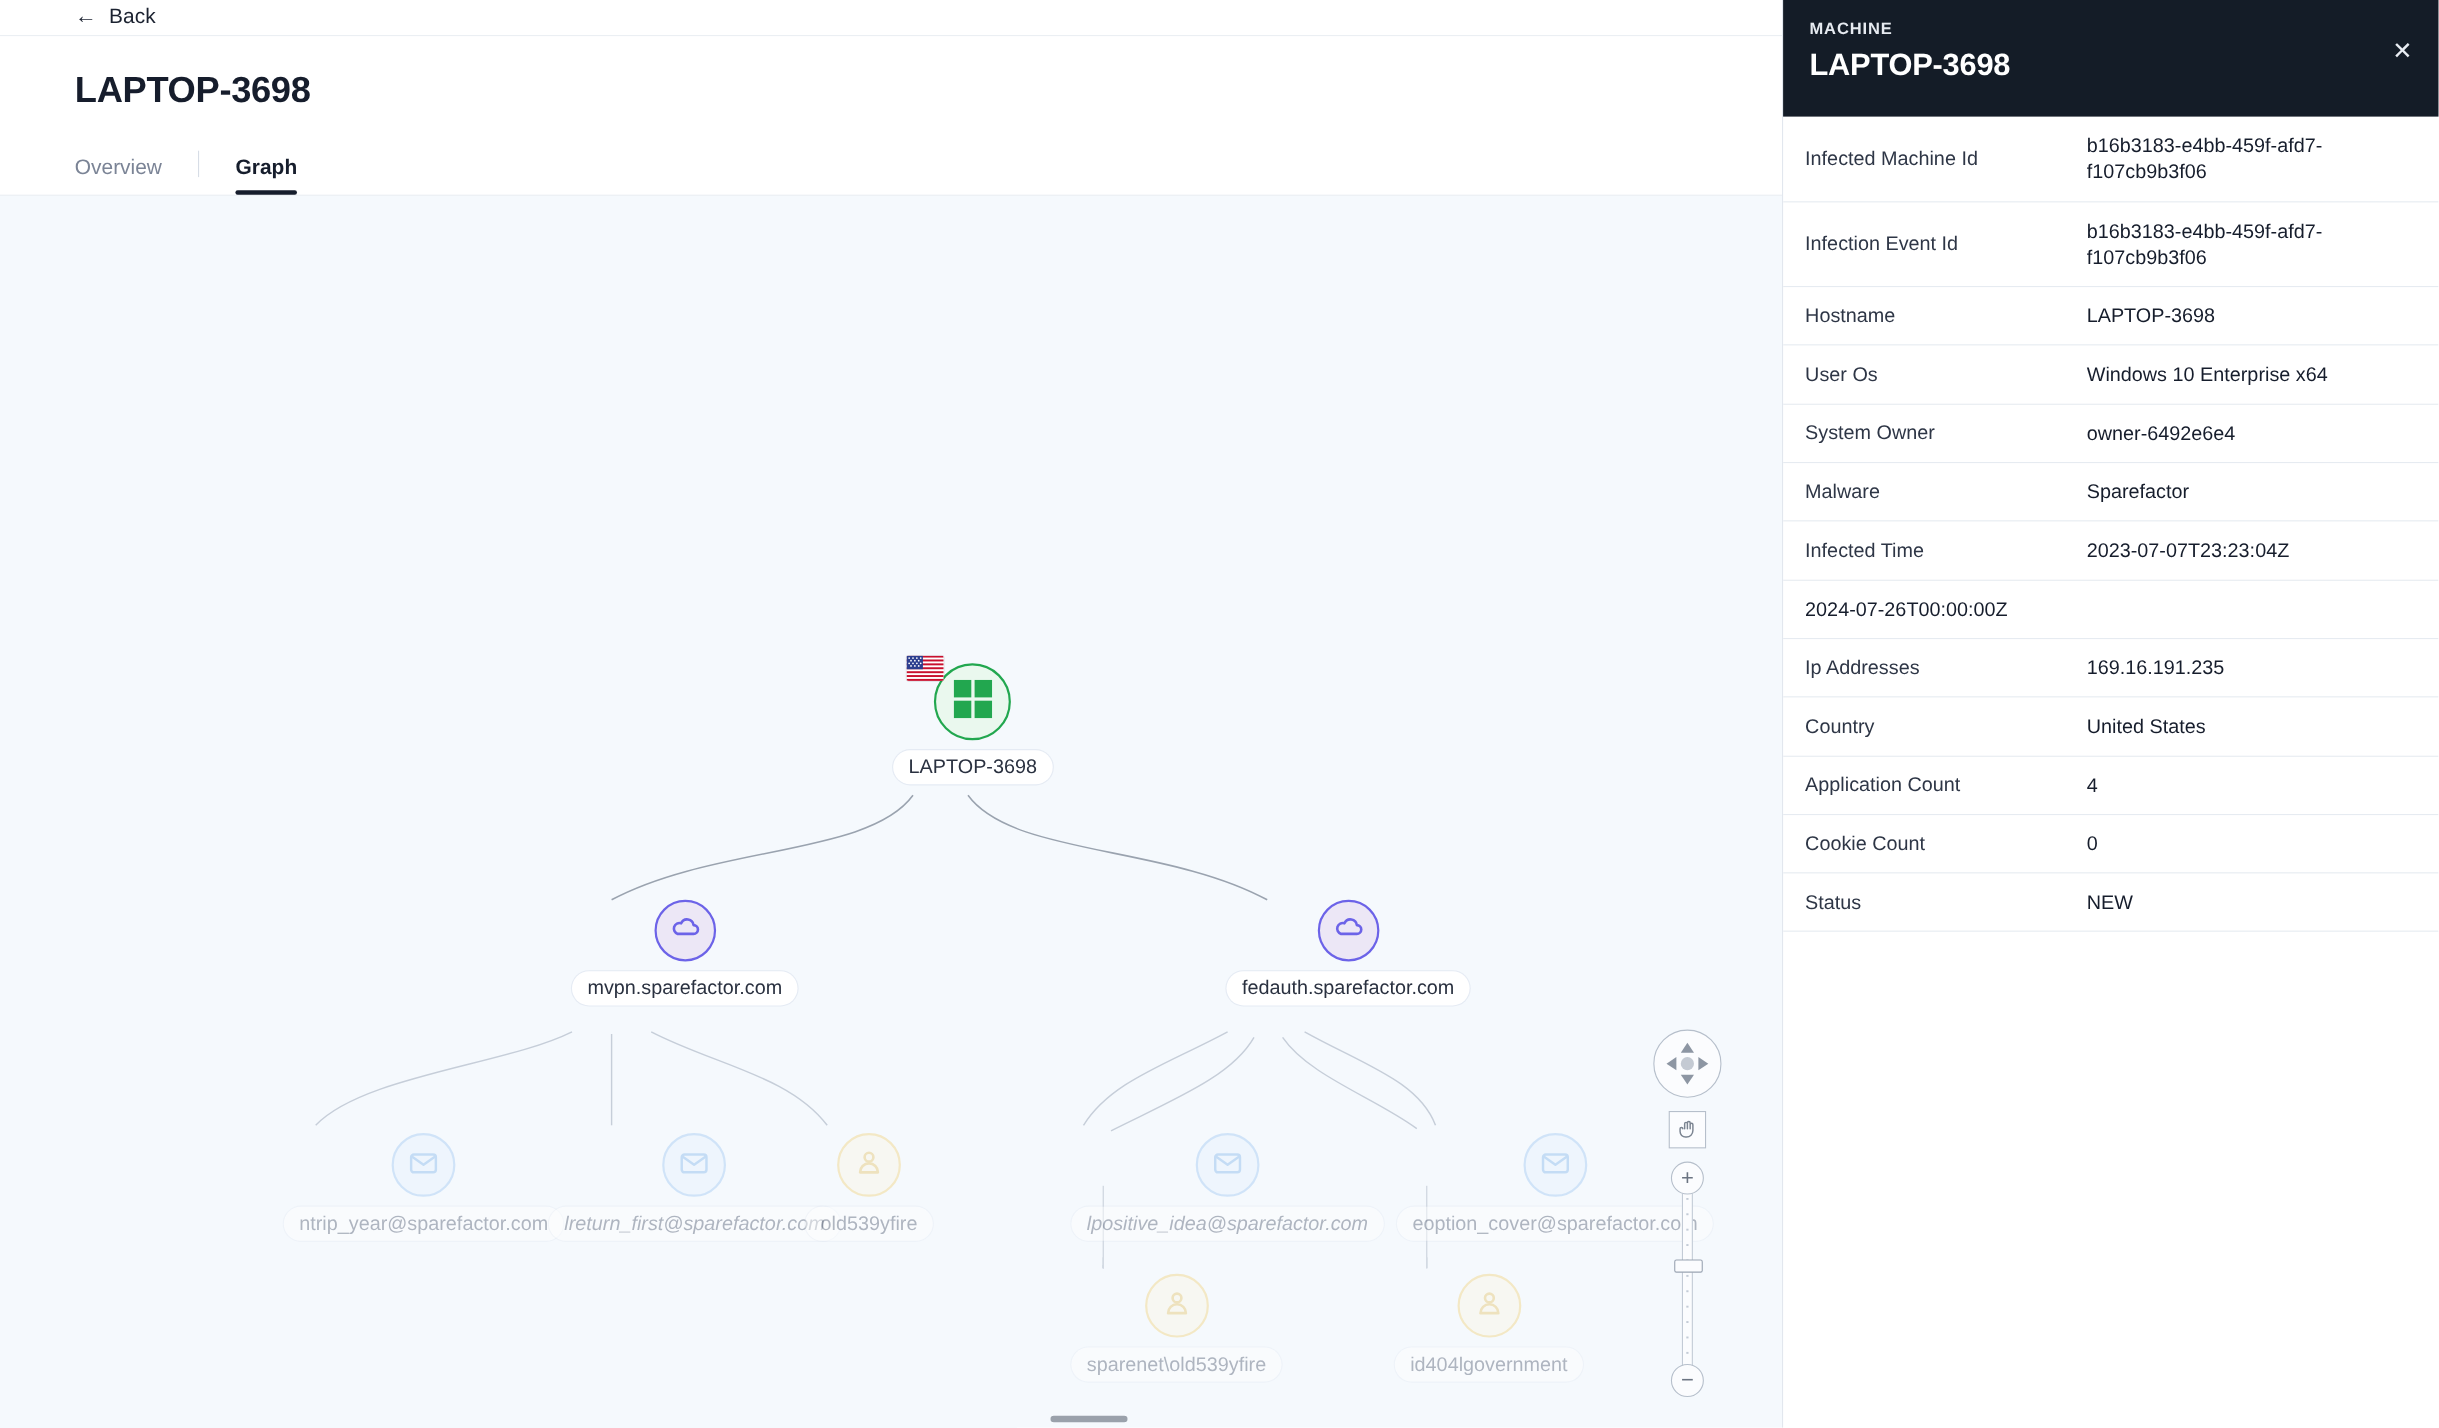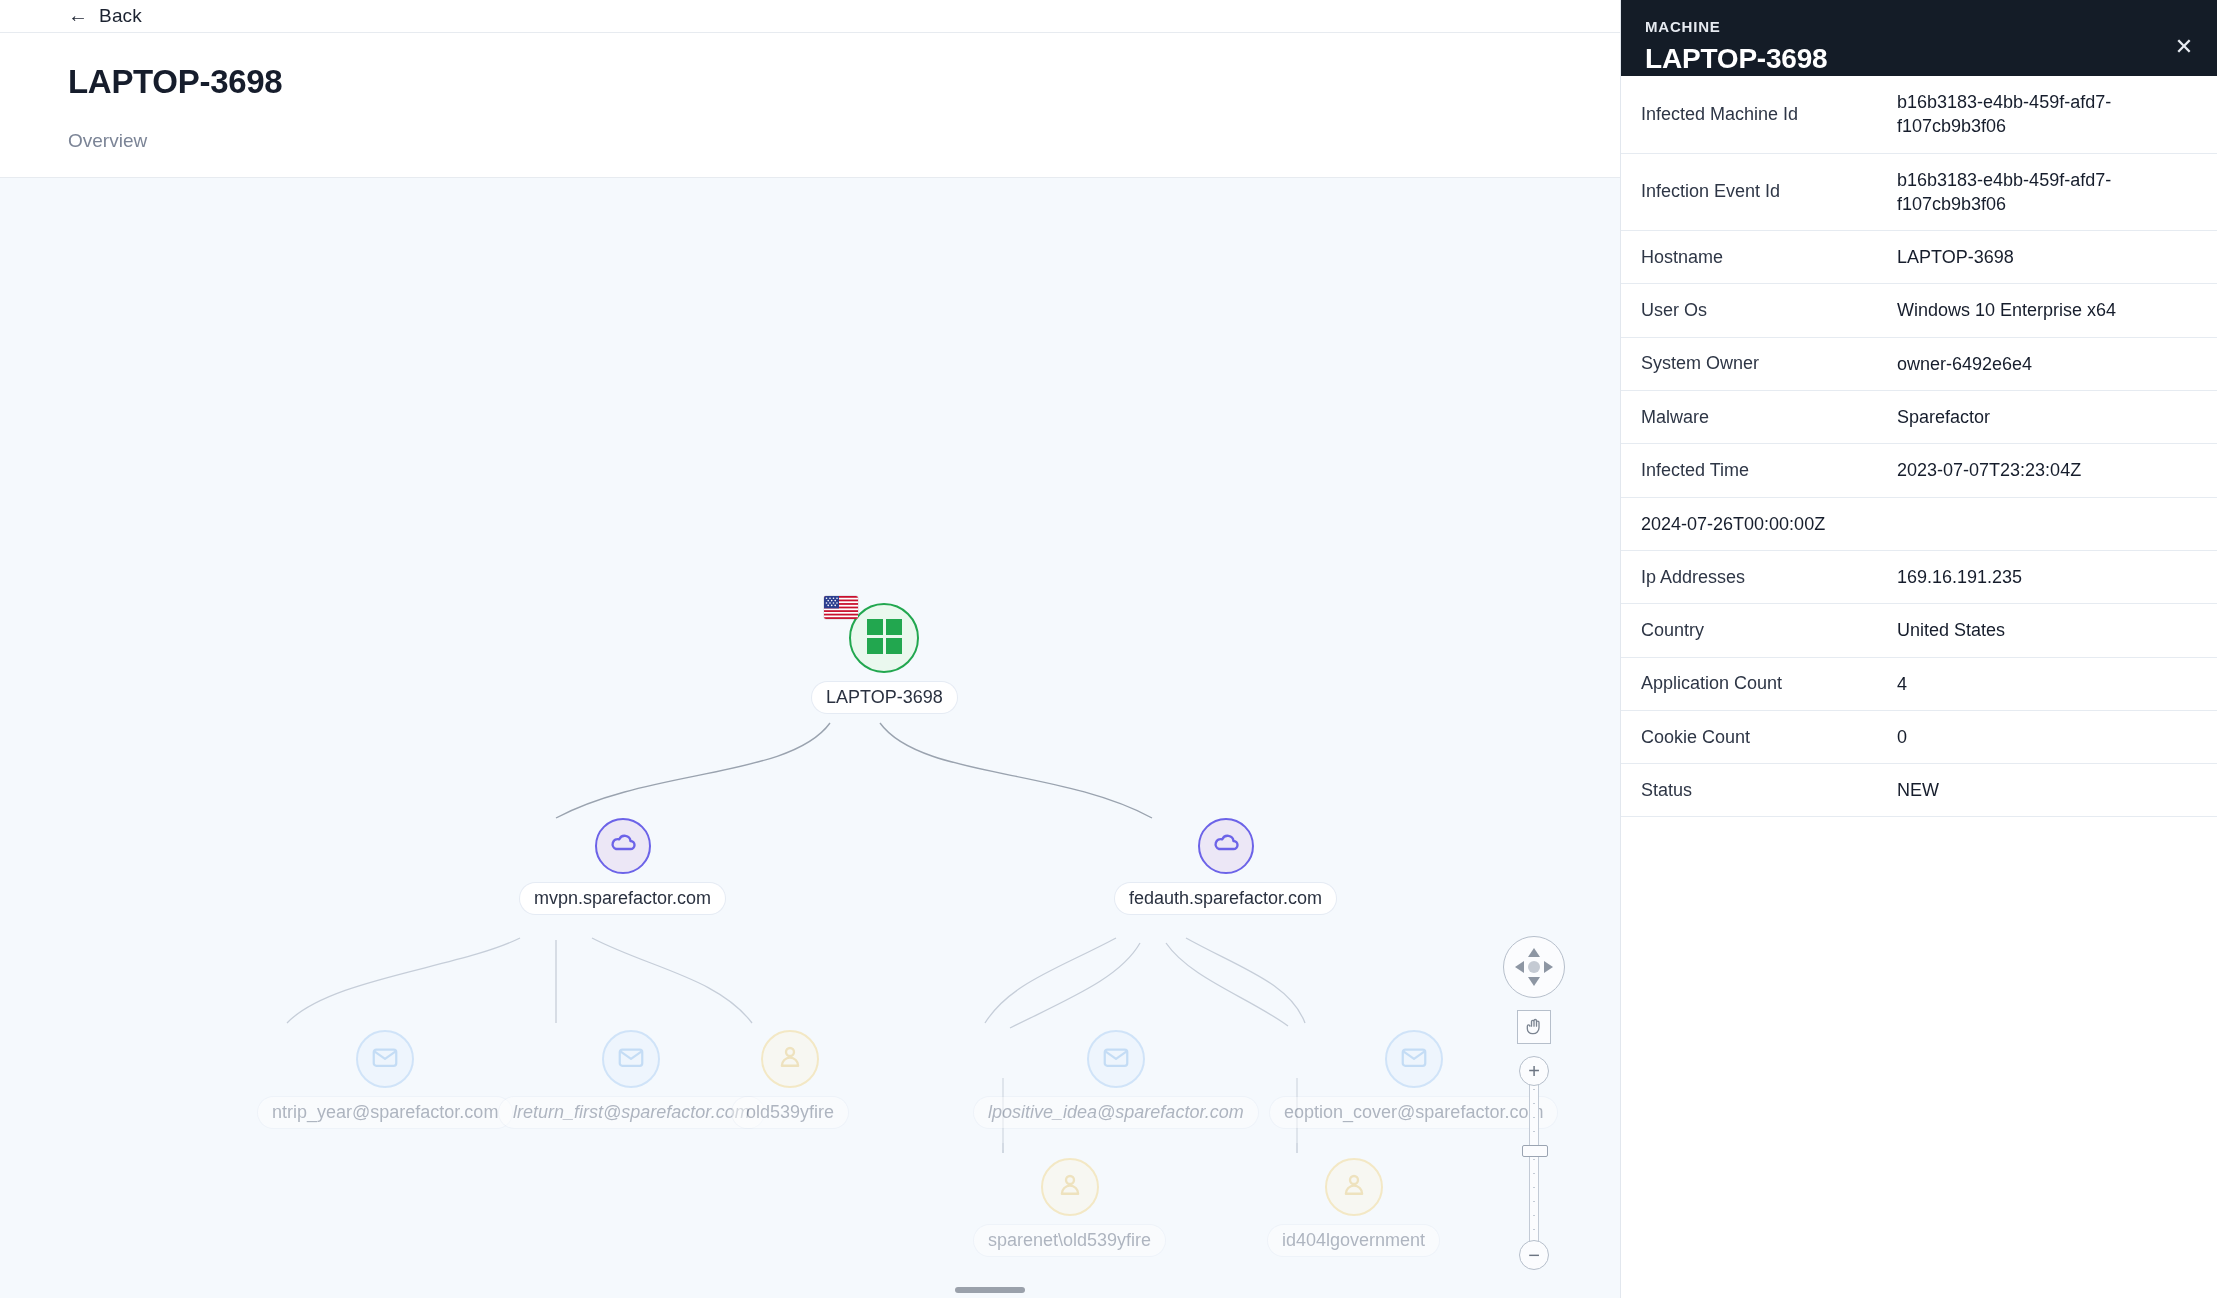--- a/index.html
+++ b/index.html
@@ -43,24 +43,23 @@
     padding: 30px 68px 0 68px;
     background: #fff;
   }
   #page-title {
     font-size: 33px;
     font-weight: 700;
     letter-spacing: -0.3px;
     color: #161d2c;
   }
   #tabs {
-    display: flex; gap: 0px;
+    display: flex; align-items: flex-end; gap: 0px;
     margin-top: 29px;
     height: 47px;
-    flex-direction: column;
   }
   .tab {
     font-size: 19px;
     color: #7b8496;
     padding: 0 0 13px 0;
     cursor: pointer;
     position: relative;
     font-weight: 500;
   }
   .tab.active { color: #161d2c; font-weight: 700; }
@@ -179,21 +178,21 @@
     width: 597px; height: 1298px;
     background: #ffffff;
     border-left: 1px solid #e2e7ee;
     display: flex; flex-direction: column;
   }
   #panel-header {
     background: #141c27;
     padding: 18px 36px 24px 24px;
     position: relative;
     flex: none;
-    height: 76px;
+    height: 106px;
   }
   #panel-kicker {
     color: #e6eaf0;
     font-size: 15px;
     letter-spacing: .8px;
     font-weight: 700;
     text-transform: uppercase;
   }
   #panel-title {
     color: #ffffff;

